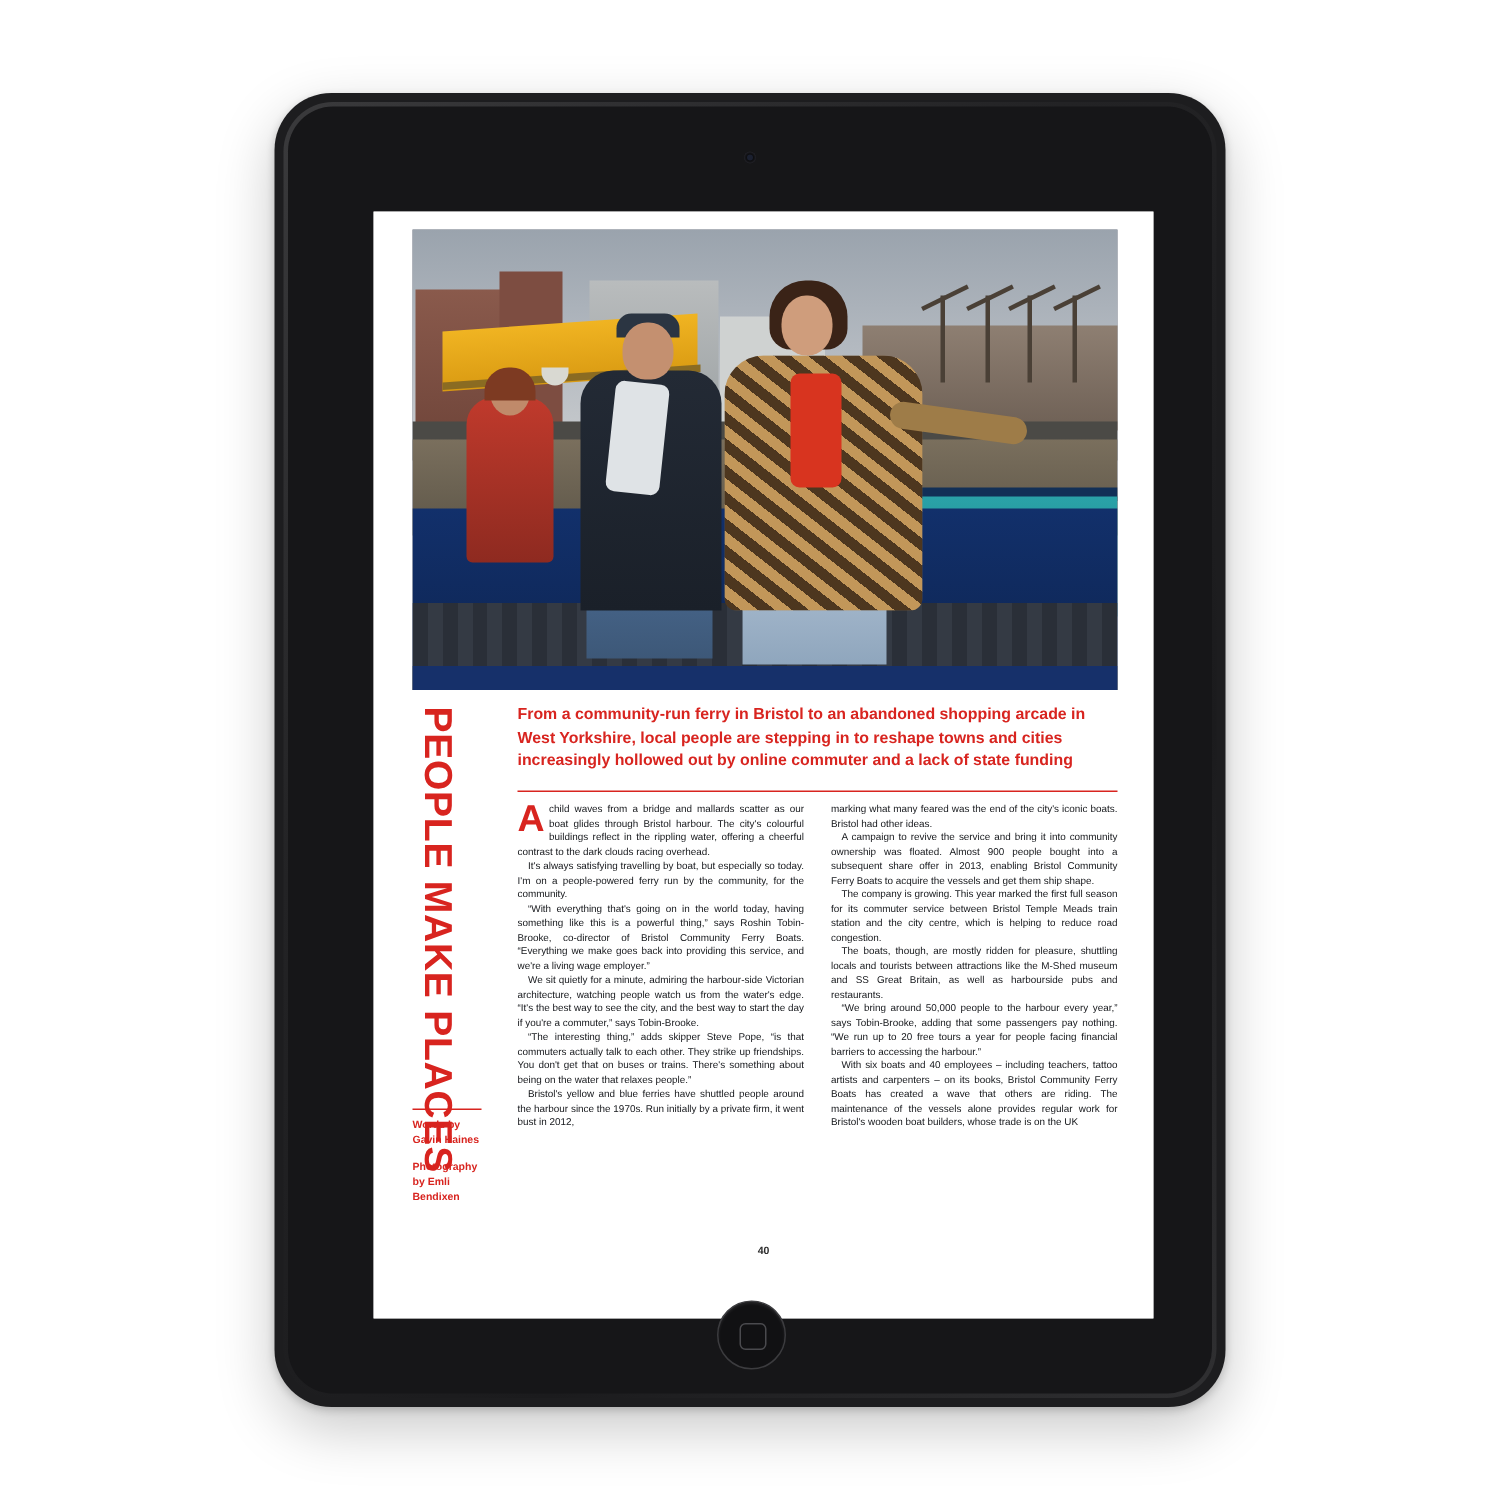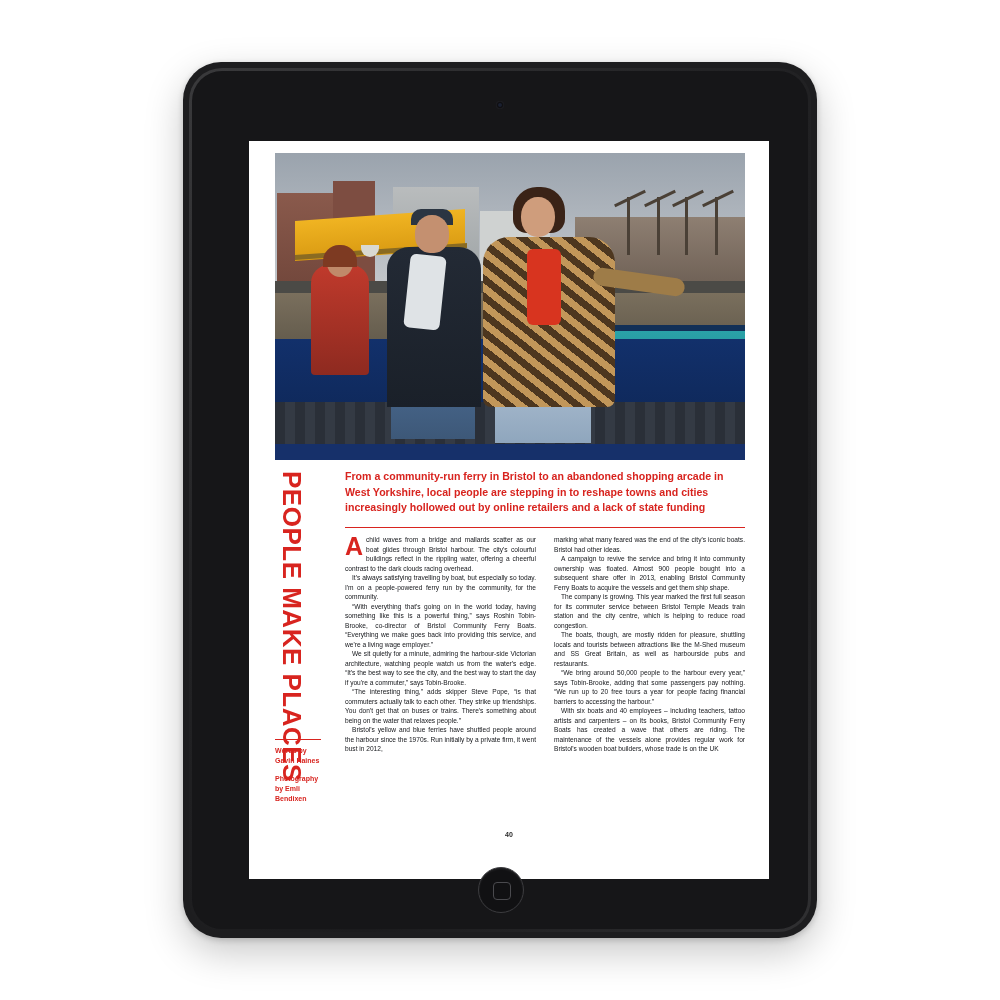--- a/index.html
+++ b/index.html
@@ -454,21 +454,21 @@
             <div class="woman-jeans"></div>
             <div class="woman"></div>
             <div class="woman-vest"></div>
             <div class="woman-hair"></div>
             <div class="woman-head"></div>
             <div class="arm"></div>
           </div>
 
           <div class="vert-title">PEOPLE MAKE PLACES</div>
 
-          <div class="standfirst">From a community-run ferry in Bristol to an abandoned shopping arcade in West Yorkshire, local people are stepping in to reshape towns and cities increasingly hollowed out by online retailers and a lack of state funding</div>
+          <div class="standfirst">From a community-run ferry in Bristol to an abandoned shopping arcade in West Yorkshire, local people are stepping in to reshape towns and cities increasingly hollowed out by online commuter and a lack of state funding</div>
           <div class="rule"></div>
 
           <div class="credits">
             <div class="sep"></div>
             <div class="group">
               <div>Words by</div>
               <div>Gavin Haines</div>
             </div>
             <div class="group">
               <div>Photography</div>

